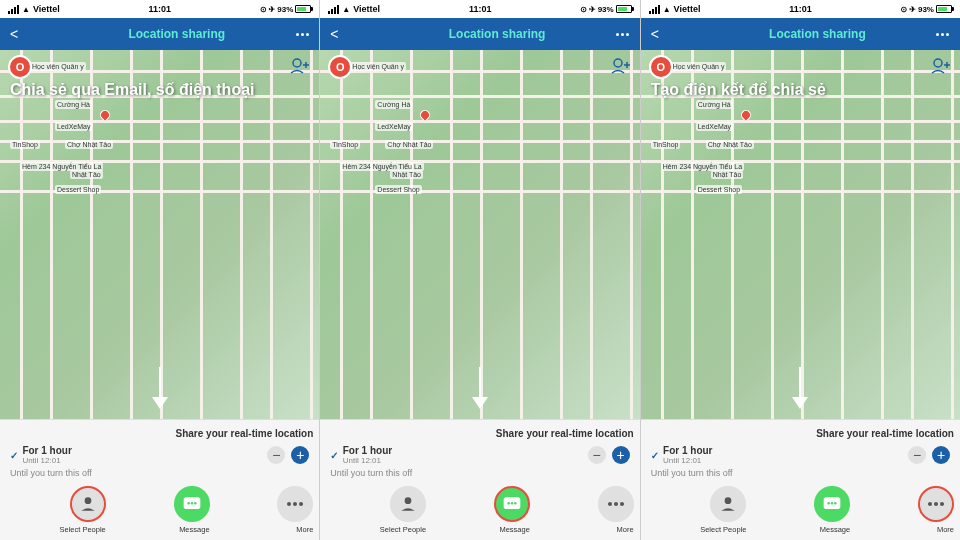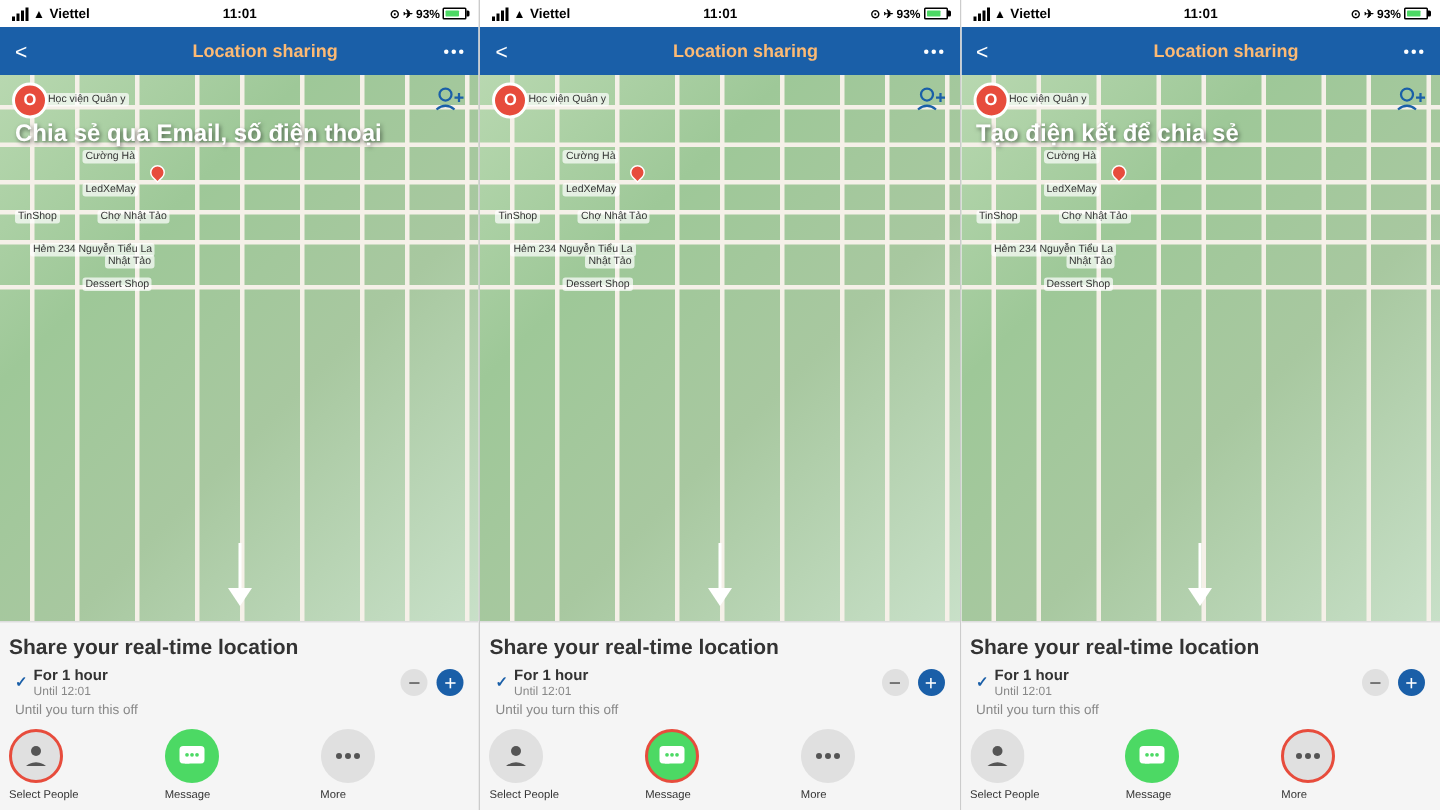--- a/index.html
+++ b/index.html
@@ -77,21 +77,21 @@
       height: 32px;
     }
     .header-back {
       font-size: 14px;
       color: white;
       cursor: pointer;
     }
     .header-title {
       font-size: 12px;
       font-weight: 600;
-      color: #fdba74;
+      color: #5eead4;
       margin-left: 40px;
     }
     .header-more {
       display: flex;
       gap: 1px;
       align-items: center;
     }
     .dot { width: 3px; height: 3px; background: white; border-radius: 50%; margin: 0 0.5px; }
 
     
@@ -199,25 +199,25 @@
       justify-content: center;
     }
 
     
     .bottom-panel {
       background: #f5f5f5;
       padding: 8px 6px 6px;
       border-top: 1px solid #ddd;
     }
     .share-title {
-      font-size: 14px;
+      font-size: 10px;
       font-weight: 600;
       color: #333;
       margin-bottom: 6px;
-      text-align: left;
+      text-align: right;
     }
     .duration-row {
       display: flex;
       align-items: center;
       justify-content: space-between;
       margin-bottom: 3px;
       padding: 0 4px;
     }
     .duration-left {
       display: flex;
@@ -269,21 +269,21 @@
     
     .action-buttons {
       display: flex;
       justify-content: space-around;
       align-items: flex-start;
       gap: 4px;
     }
     .action-btn {
       display: flex;
       flex-direction: column;
-      align-items: flex-start;
+      align-items: flex-end;
       gap: 3px;
       cursor: pointer;
       flex: 1;
     }
     .action-icon-wrap {
       width: 36px;
       height: 36px;
       border-radius: 50%;
       background: #e0e0e0;
       display: flex;

